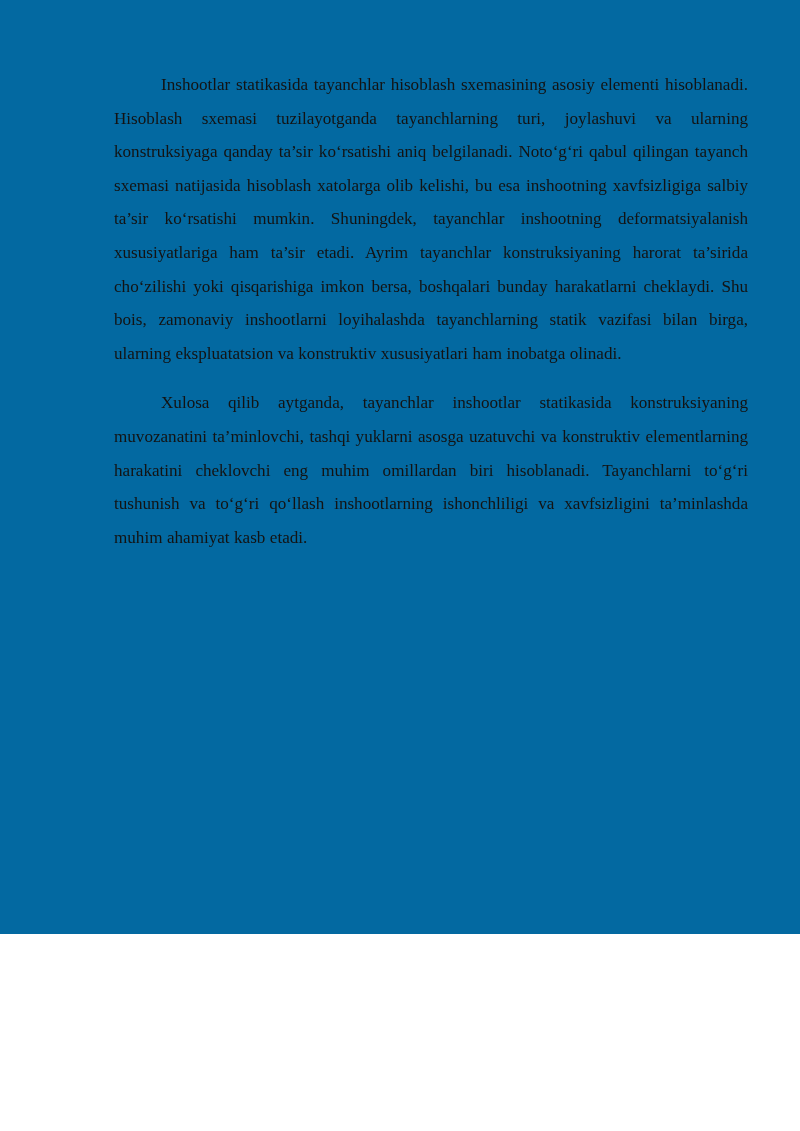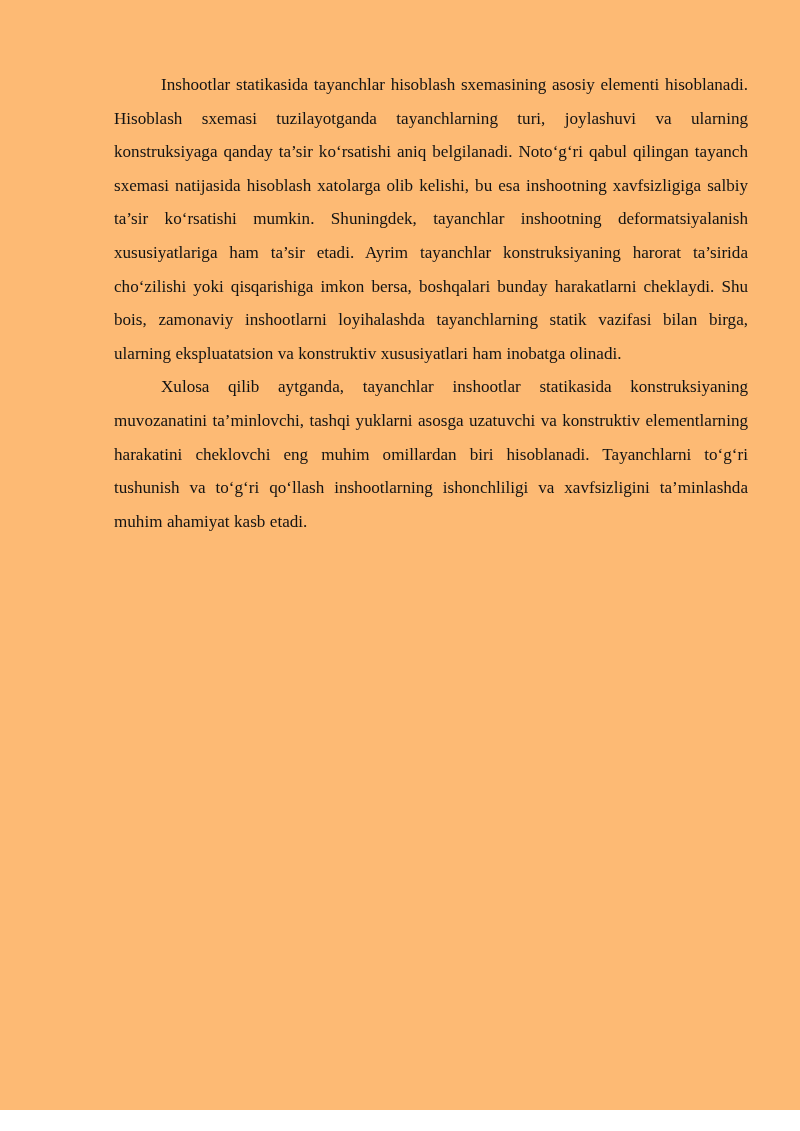--- a/index.html
+++ b/index.html
@@ -8,22 +8,22 @@
     padding: 0;
     background: #ffffff;
   }
   body {
     font-family: "Liberation Serif", "DejaVu Serif", serif;
     color: #131313;
   }
   .page {
     position: relative;
     width: 800px;
-    height: 1110px;
-    background: #fdba74;
+    height: 934px;
+    background: #0369a1;
     margin: 0 auto;
     overflow: hidden;
     box-sizing: border-box;
   }
   .text-body {
     position: absolute;
     left: 114px;
     top: 68px;
     width: 634px;
   }
@@ -34,21 +34,21 @@
     line-height: 33.6px;
     text-align: justify;
     text-justify: inter-word;
     text-indent: 47px;
     color: #131313;
     -webkit-font-smoothing: antialiased;
     hyphens: none;
     word-spacing: 0.2px;
   }
   .para + .para {
-    margin-top: 0;
+    margin-top: 16px;
   }
 </style>
 </head>
 <body>
 
 <div class="page">
   <div class="text-body">
     <p class="para">Inshootlar statikasida tayanchlar hisoblash sxemasining asosiy elementi hisoblanadi. Hisoblash sxemasi tuzilayotganda tayanchlarning turi, joylashuvi va ularning konstruksiyaga qanday ta’sir koʻrsatishi aniq belgilanadi. Notoʻgʻri qabul qilingan tayanch sxemasi natijasida hisoblash xatolarga olib kelishi, bu esa inshootning xavfsizligiga salbiy ta’sir koʻrsatishi mumkin. Shuningdek, tayanchlar inshootning deformatsiyalanish xususiyatlariga ham ta’sir etadi. Ayrim tayanchlar konstruksiyaning harorat ta’sirida choʻzilishi yoki qisqarishiga imkon bersa, boshqalari bunday harakatlarni cheklaydi. Shu bois, zamonaviy inshootlarni loyihalashda tayanchlarning statik vazifasi bilan birga, ularning ekspluatatsion va konstruktiv xususiyatlari ham inobatga olinadi.</p>
     <p class="para">Xulosa qilib aytganda, tayanchlar inshootlar statikasida konstruksiyaning muvozanatini ta’minlovchi, tashqi yuklarni asosga uzatuvchi va konstruktiv elementlarning harakatini cheklovchi eng muhim omillardan biri hisoblanadi. Tayanchlarni toʻgʻri tushunish va toʻgʻri qoʻllash inshootlarning ishonchliligi va xavfsizligini ta’minlashda muhim ahamiyat kasb etadi.</p>
   </div>

